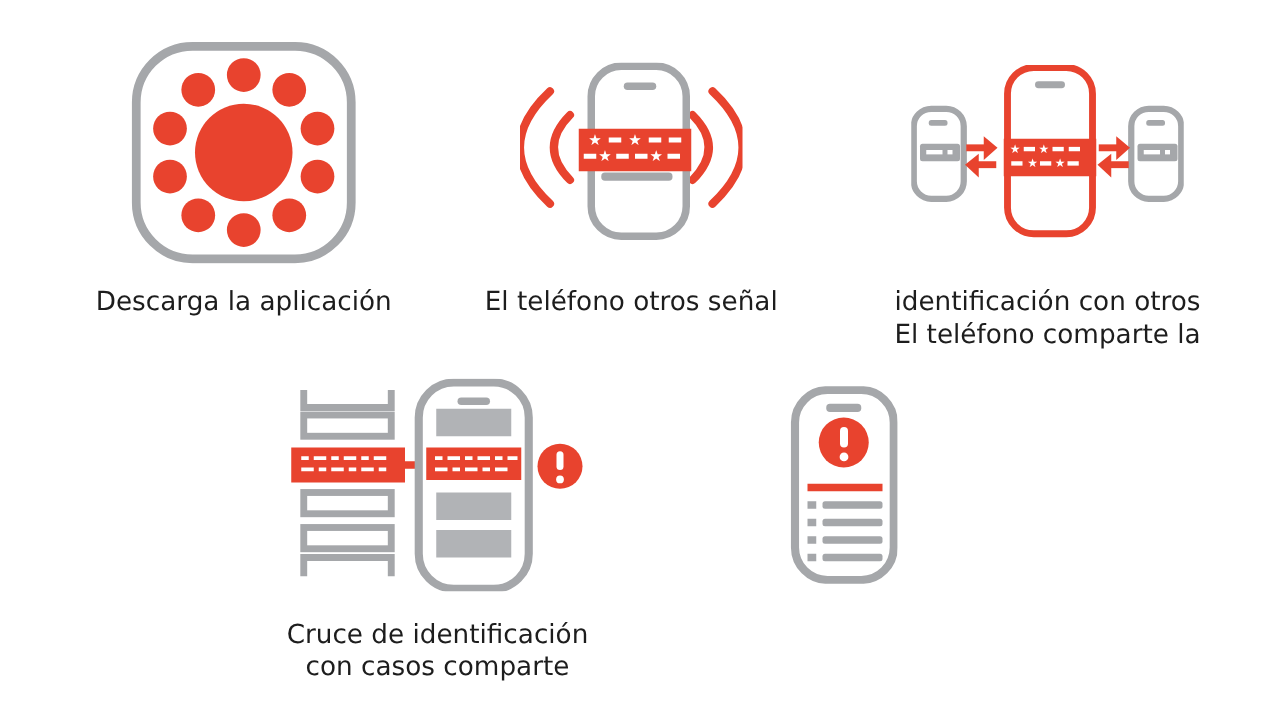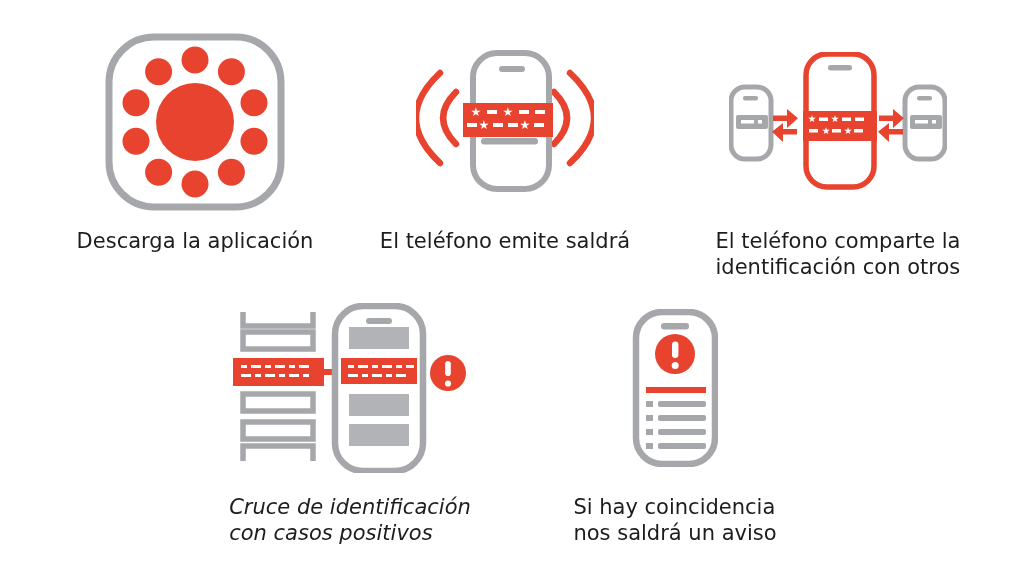--- a/index.html
+++ b/index.html
@@ -5,31 +5,31 @@
   html,body{margin:0;padding:0;}
   body{
     width:1024px;height:576px;background:#ffffff;overflow:hidden;
     font-family:"DejaVu Sans","Liberation Sans",sans-serif;
     position:relative;
   }
   .canvas{position:absolute;inset:0;}
   .step{position:absolute;display:flex;flex-direction:column;align-items:center;}
   .icon-box{height:196px;display:flex;align-items:center;justify-content:center;width:100%;}
   .caption{
-    margin-top:8px;
+    margin-top:8px;text-align:center;
     font-size:21px;line-height:26px;
     color:var(--text, #1d1d1d);
   }
   .caption span{display:block;}
 
   
   #step1{left:45px;top:24px;width:300px;}
   #step2{left:355px;top:24px;width:300px;}
   #step3{left:683px;top:24px;width:310px;}
-  #step4{left:190px;top:290px;width:320px;font-style:italic;}
+  #step4{left:190px;top:290px;width:320px;}
   #step5{left:525px;top:290px;width:300px;}
 
   
   .red{fill:var(--accent-red,#e8432e);}
   .red-stroke{stroke:var(--accent-red,#e8432e);fill:none;}
   .gray{fill:var(--icon-gray,#a5a7aa);}
   .gray-stroke{stroke:var(--icon-gray,#a5a7aa);fill:none;}
   .gray-stroke-white{stroke:var(--icon-gray,#a5a7aa);fill:#ffffff;}
   .red-stroke-white{stroke:var(--accent-red,#e8432e);fill:#ffffff;}
   .fillrow{fill:var(--fill-gray,#b1b3b6);}
@@ -89,21 +89,21 @@
           <rect x="51" y="73" width="10" height="4" class="white"></rect>
           <text x="68" y="79" font-size="12" text-anchor="middle" class="star">★</text>
           <rect x="77" y="73" width="10" height="4" class="white"></rect>
           <rect x="92" y="73" width="10" height="4" class="white"></rect>
           <text x="109" y="79" font-size="12" text-anchor="middle" class="star">★</text>
           <rect x="118" y="73" width="10" height="4" class="white"></rect>
         </g>
       </svg>
     </div>
     <div class="caption">
-      <span>El teléfono emite saldrá</span>
+      <span>El teléfono otros señal</span>
     </div>
   </div>
 
   <div class="step" id="step3">
     <div class="icon-box">
       <svg width="218" height="140" viewBox="0 0 218 140">
 
         <g>
           <rect x="2" y="35" width="40" height="72" rx="14" class="gray-stroke-white" stroke-width="5"></rect>
           <rect x="14" y="44" width="15" height="4.5" rx="2" class="gray"></rect>
@@ -145,22 +145,22 @@
           <rect x="126" y="65.5" width="9" height="3.5" class="white"></rect>
           <rect x="80" y="77" width="9" height="3.5" class="white"></rect>
           <text x="97" y="81.5" font-size="9.5" text-anchor="middle" class="star">★</text>
           <rect x="103" y="77" width="9" height="3.5" class="white"></rect>
           <text x="119" y="81.5" font-size="9.5" text-anchor="middle" class="star">★</text>
           <rect x="125" y="77" width="9" height="3.5" class="white"></rect>
         </g>
       </svg>
     </div>
     <div class="caption">
+      <span>identificación con otros</span>
       <span>El teléfono comparte la</span>
-      <span>identificación con otros</span>
     </div>
   </div>
 
   <div class="step" id="step4">
     <div class="icon-box">
       <svg width="236" height="170" viewBox="0 0 236 170">
 
         <g>
           <path d="M 11,9 V 23 H 81 V 9" class="gray-stroke" stroke-width="5.5"></path>
           <rect x="11" y="29" width="70" height="17" class="gray-stroke" stroke-width="5.5"></rect>
@@ -209,21 +209,21 @@
         </g>
         <g>
           <circle cx="216" cy="70" r="18" class="red"></circle>
           <rect x="213.2" y="58" width="5.6" height="15" rx="2.8" class="white"></rect>
           <circle cx="216" cy="80.5" r="3.1" class="white"></circle>
         </g>
       </svg>
     </div>
     <div class="caption">
       <span>Cruce de identificación</span>
-      <span>con casos positivos</span>
+      <span>con casos comparte</span>
     </div>
   </div>
 
   <div class="step" id="step5">
     <div class="icon-box">
       <svg width="86" height="158" viewBox="0 0 86 158">
         <rect x="4" y="3" width="79" height="152" rx="26" class="gray-stroke-white" stroke-width="6.5"></rect>
         <rect x="29" y="14" width="28" height="6.5" rx="3" class="gray"></rect>
         <g>
           <circle cx="43" cy="45" r="20" class="red"></circle>
@@ -236,19 +236,15 @@
           <rect x="26" y="92" width="48" height="6" rx="2" class="gray"></rect>
           <rect x="14" y="106" width="7" height="6" class="gray"></rect>
           <rect x="26" y="106" width="48" height="6" rx="2" class="gray"></rect>
           <rect x="14" y="120" width="7" height="6" class="gray"></rect>
           <rect x="26" y="120" width="48" height="6" rx="2" class="gray"></rect>
           <rect x="14" y="134" width="7" height="6" class="gray"></rect>
           <rect x="26" y="134" width="48" height="6" rx="2" class="gray"></rect>
         </g>
       </svg>
     </div>
-    <div class="caption">
-      <span>Si hay coincidencia</span>
-      <span>nos saldrá un aviso</span>
-    </div>
   </div>
 
 </div>
 
 </body></html>

